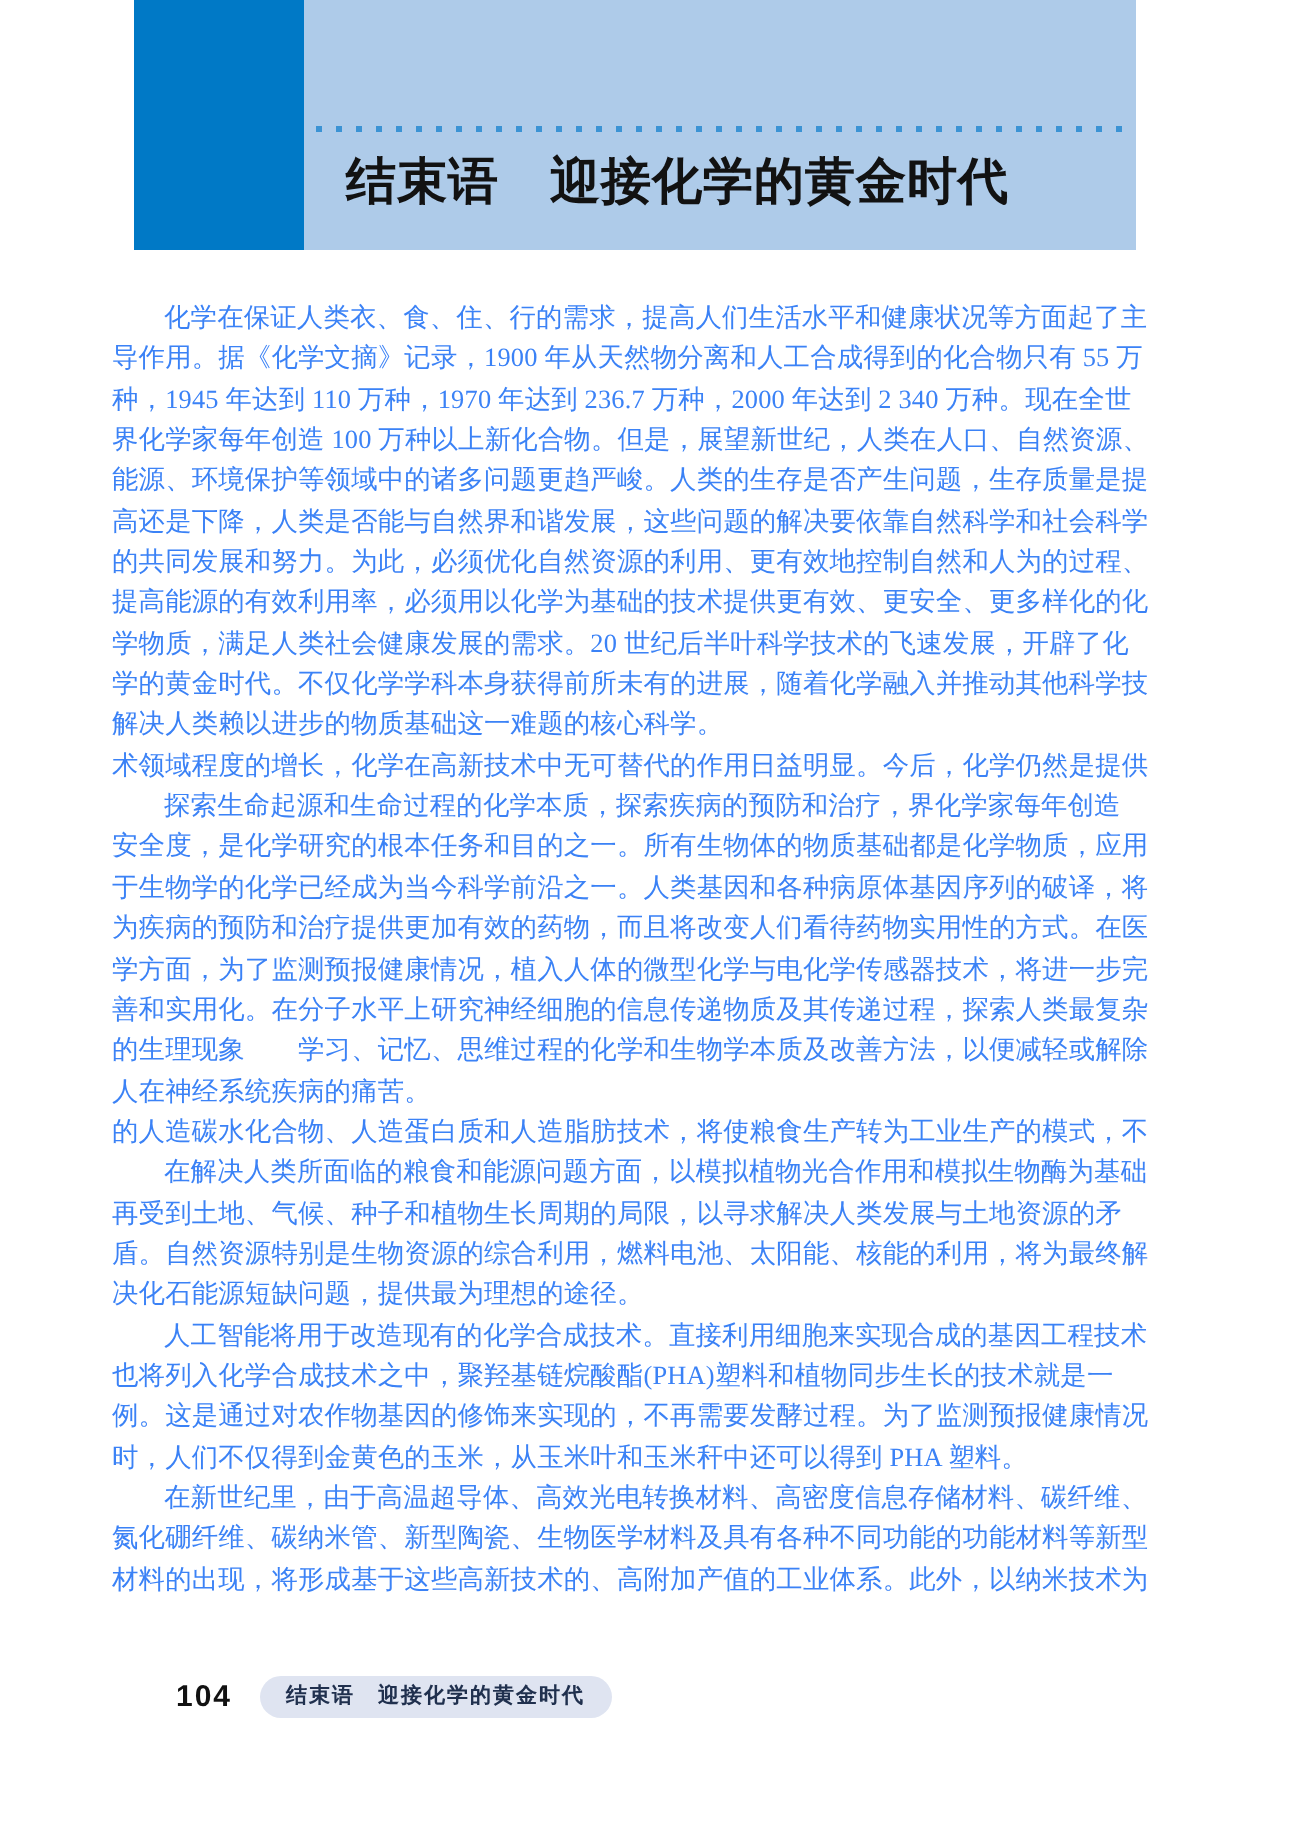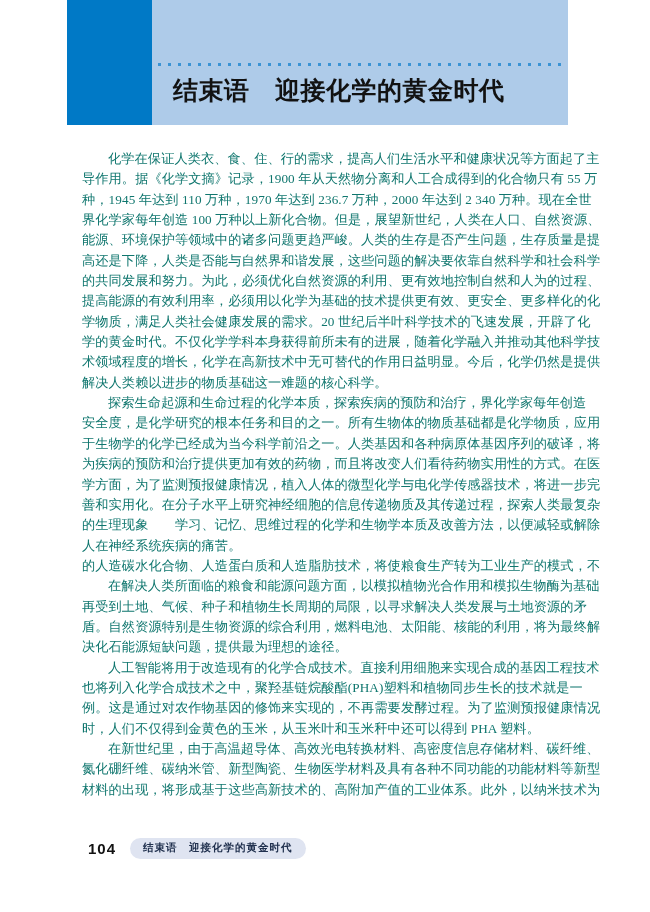--- a/index.html
+++ b/index.html
@@ -39,23 +39,23 @@
     font-size: 25px;
     font-weight: bold;
     color: #121212;
     letter-spacing: 0.5px;
     white-space: nowrap;
   }
 
   
   .body-text {
     position: absolute;
-    left: 82px; top: 149px;
+    left: 56px; top: 149px;
     width: 520px;
-    color: #0f766e;
+    color: #3b82f6;
   }
   .body-line {
     font-size: 13.2px;
     line-height: 20.35px;
     height: 20.35px;
     white-space: nowrap;
     letter-spacing: 0.1px;
   }
   .body-line.first { text-indent: 26px; }
 
@@ -102,22 +102,22 @@
       <div class="body-line first">化学在保证人类衣、食、住、行的需求，提高人们生活水平和健康状况等方面起了主</div>
       <div class="body-line">导作用。据《化学文摘》记录，1900 年从天然物分离和人工合成得到的化合物只有 55 万</div>
       <div class="body-line">种，1945 年达到 110 万种，1970 年达到 236.7 万种，2000 年达到 2 340 万种。现在全世</div>
       <div class="body-line">界化学家每年创造 100 万种以上新化合物。但是，展望新世纪，人类在人口、自然资源、</div>
       <div class="body-line">能源、环境保护等领域中的诸多问题更趋严峻。人类的生存是否产生问题，生存质量是提</div>
       <div class="body-line">高还是下降，人类是否能与自然界和谐发展，这些问题的解决要依靠自然科学和社会科学</div>
       <div class="body-line">的共同发展和努力。为此，必须优化自然资源的利用、更有效地控制自然和人为的过程、</div>
       <div class="body-line">提高能源的有效利用率，必须用以化学为基础的技术提供更有效、更安全、更多样化的化</div>
       <div class="body-line">学物质，满足人类社会健康发展的需求。20 世纪后半叶科学技术的飞速发展，开辟了化</div>
       <div class="body-line">学的黄金时代。不仅化学学科本身获得前所未有的进展，随着化学融入并推动其他科学技</div>
+      <div class="body-line">解决人类赖以进步的物质基础这一难题的核心科学。</div>
       <div class="body-line">术领域程度的增长，化学在高新技术中无可替代的作用日益明显。今后，化学仍然是提供</div>
-      <div class="body-line">解决人类赖以进步的物质基础这一难题的核心科学。</div>
       <div class="body-line first">探索生命起源和生命过程的化学本质，探索疾病的预防和治疗，界化学家每年创造</div>
       <div class="body-line">安全度，是化学研究的根本任务和目的之一。所有生物体的物质基础都是化学物质，应用</div>
       <div class="body-line">于生物学的化学已经成为当今科学前沿之一。人类基因和各种病原体基因序列的破译，将</div>
       <div class="body-line">为疾病的预防和治疗提供更加有效的药物，而且将改变人们看待药物实用性的方式。在医</div>
       <div class="body-line">学方面，为了监测预报健康情况，植入人体的微型化学与电化学传感器技术，将进一步完</div>
       <div class="body-line">善和实用化。在分子水平上研究神经细胞的信息传递物质及其传递过程，探索人类最复杂</div>
       <div class="body-line">的生理现象　　学习、记忆、思维过程的化学和生物学本质及改善方法，以便减轻或解除</div>
       <div class="body-line">人在神经系统疾病的痛苦。</div>
       <div class="body-line">的人造碳水化合物、人造蛋白质和人造脂肪技术，将使粮食生产转为工业生产的模式，不</div>
       <div class="body-line first">在解决人类所面临的粮食和能源问题方面，以模拟植物光合作用和模拟生物酶为基础</div>

